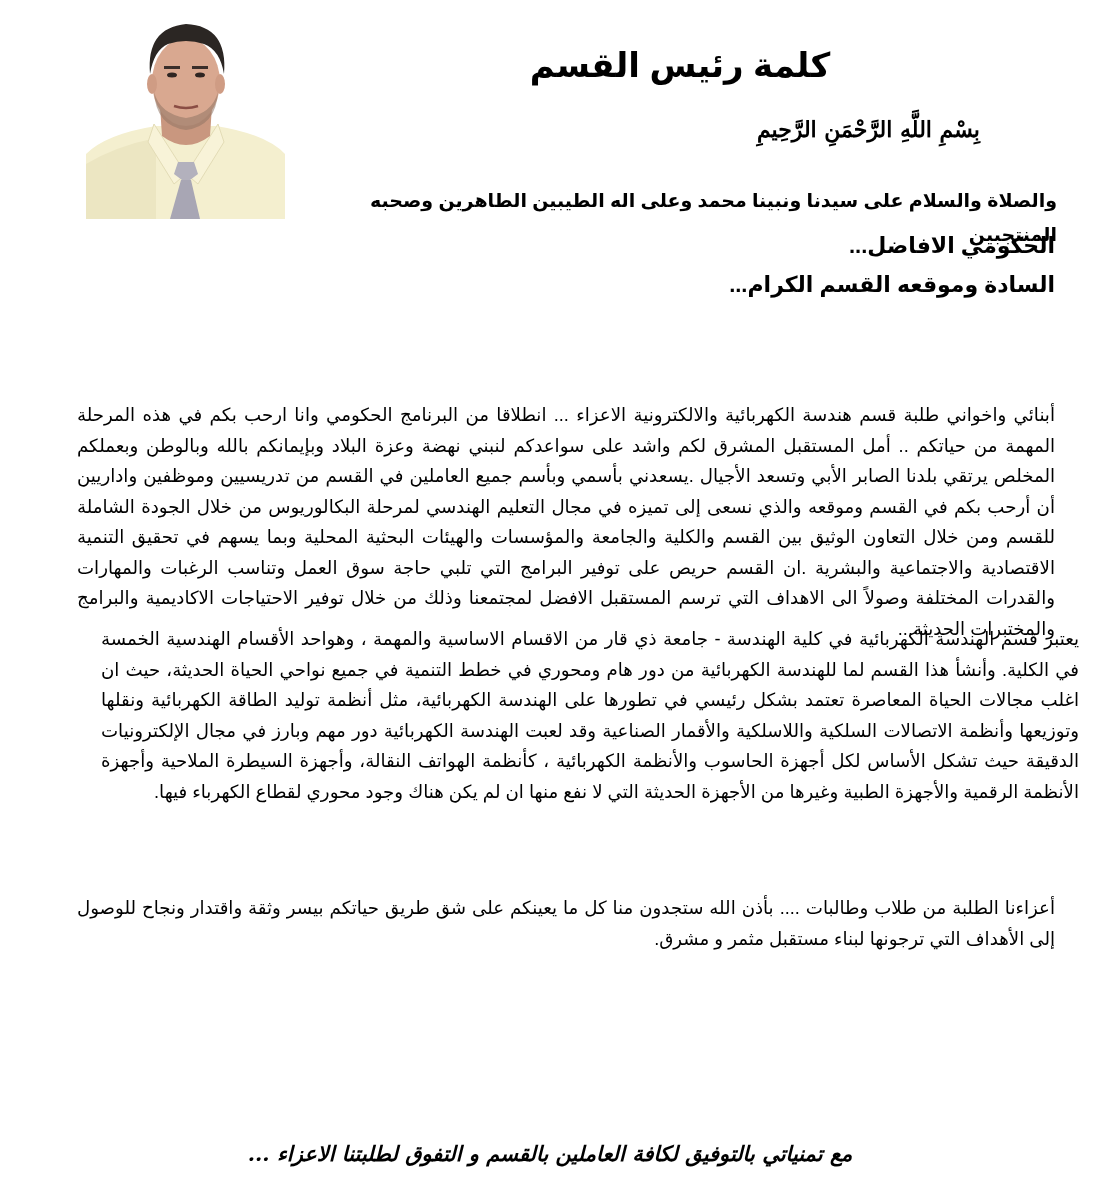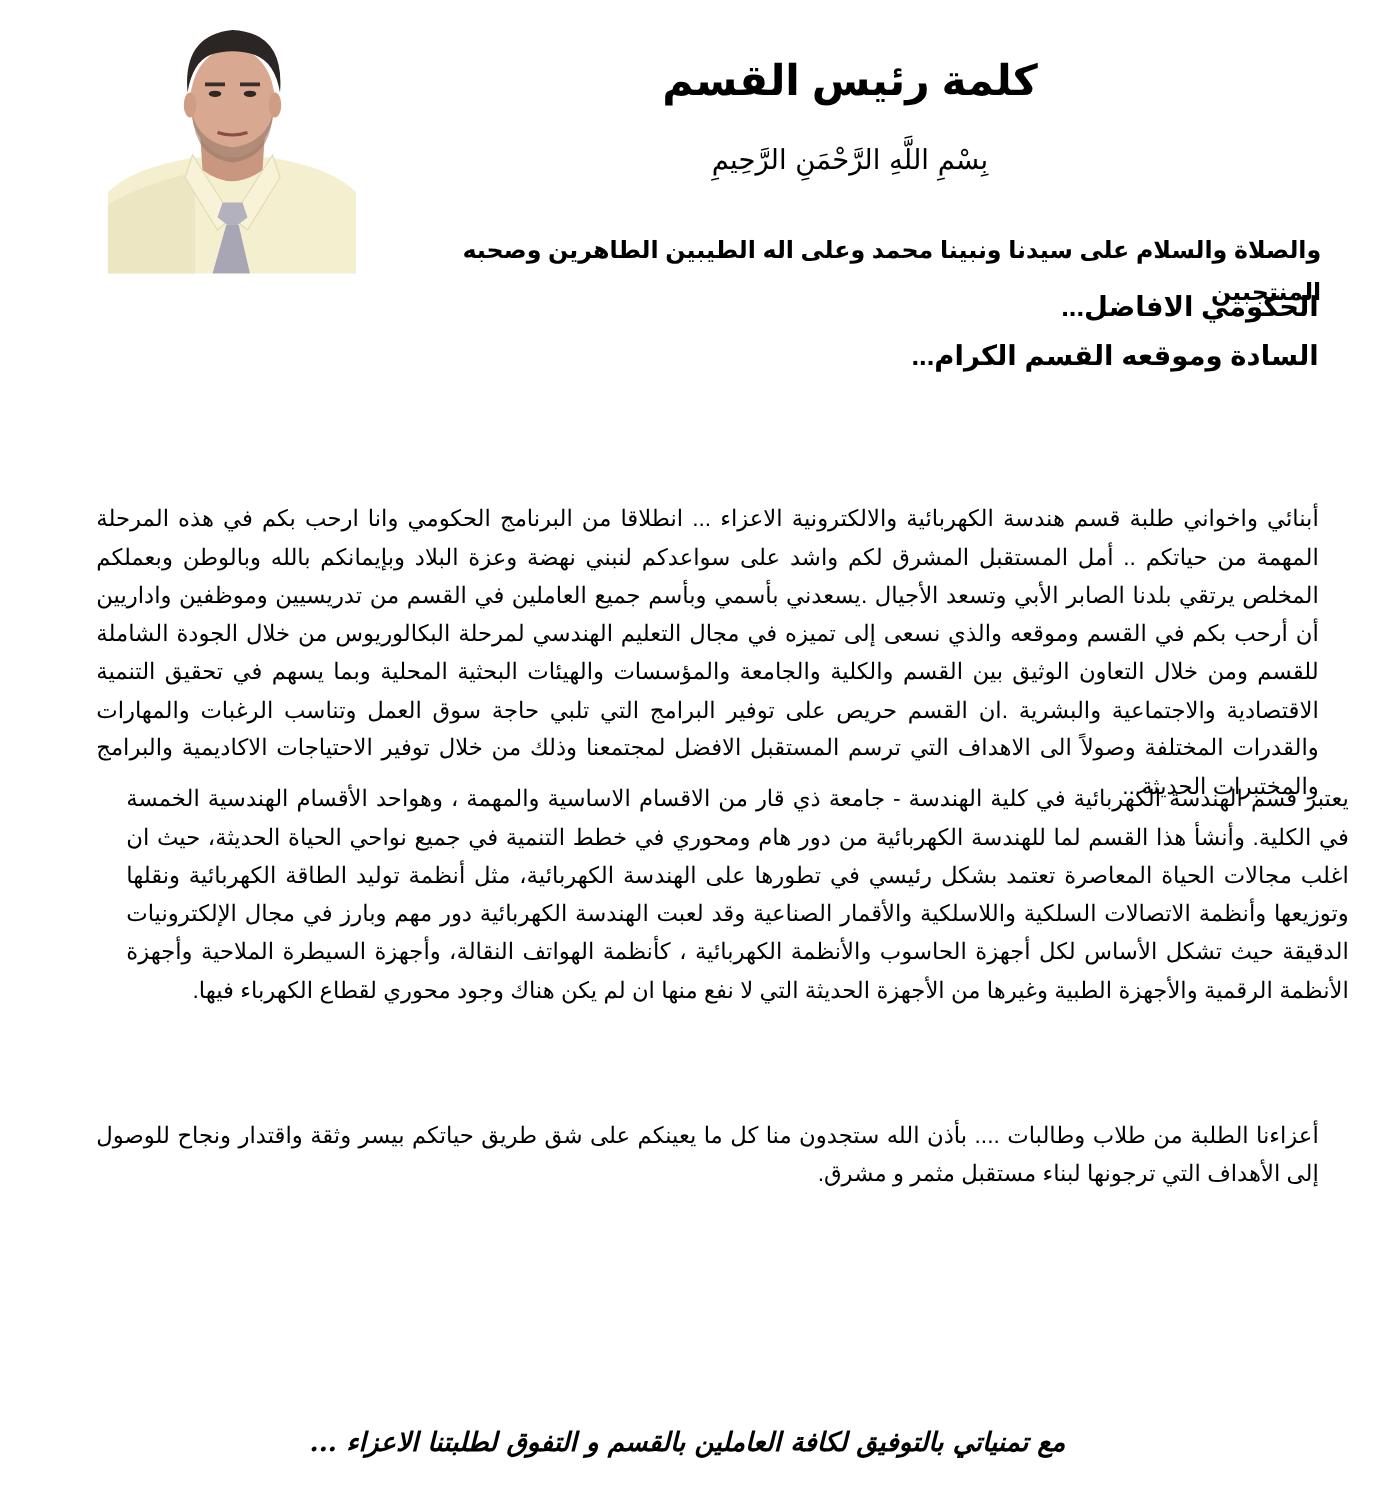--- a/index.html
+++ b/index.html
@@ -1,21 +1,21 @@
 <!DOCTYPE html>
 <html><head>
 <meta charset="utf-8">
 <style>
   html, body { margin:0; padding:0; background:#ffffff; }
   body { width:1116px; height:1188px; position:relative; overflow:hidden; color:#000; font-family:"Liberation Sans", "DejaVu Sans", sans-serif; }
   .page { position:absolute; left:0; top:0; width:1116px; height:1188px; }
   .photo { position:absolute; left:86px; top:14px; width:199px; height:205px; background:#ffffff; overflow:hidden; }
   .photo svg { display:block; width:100%; height:100%; }
   .title { position:absolute; left:380px; top:40px; width:600px; text-align:center; direction:rtl; font-weight:bold; font-size:34px; line-height:50px; }
-  .basmala { position:absolute; left:380px; top:112px; width:600px; text-align:center; direction:rtl; font-family:"DejaVu Serif", serif; font-weight:normal; font-size:22px; line-height:34px; }
+  .basmala { position:absolute; left:380px; top:112px; width:600px; direction:rtl; font-family:"DejaVu Serif", serif; font-weight:bold; font-size:22px; line-height:34px; }
   .salat { position:absolute; left:360px; top:172px; width:697px; text-align:right; direction:rtl; font-weight:bold; font-size:19px; line-height:34px;margin-top:12px; }
   .greetings { position:absolute; left:560px; top:226px; width:495px; direction:rtl; text-align:right; }
   .greetings div { font-weight:bold; font-size:22px; line-height:39px; }
   .para { position:absolute; left:77px; width:978px; direction:rtl; text-align:justify; text-align-last:right; font-size:18.2px; line-height:30.5px; }
   .p1 { top:355px;margin-top:45px; }
   .p2 { top:624px;margin-left:24px; }
   .p3 { top:893px; }
   .closing { position:absolute; left:200px; top:1136px; width:700px; direction:rtl; text-align:center; font-family:"DejaVu Serif", serif; font-weight:bold; font-style:italic; font-size:21px; line-height:36px; }
 </style>
 </head>

